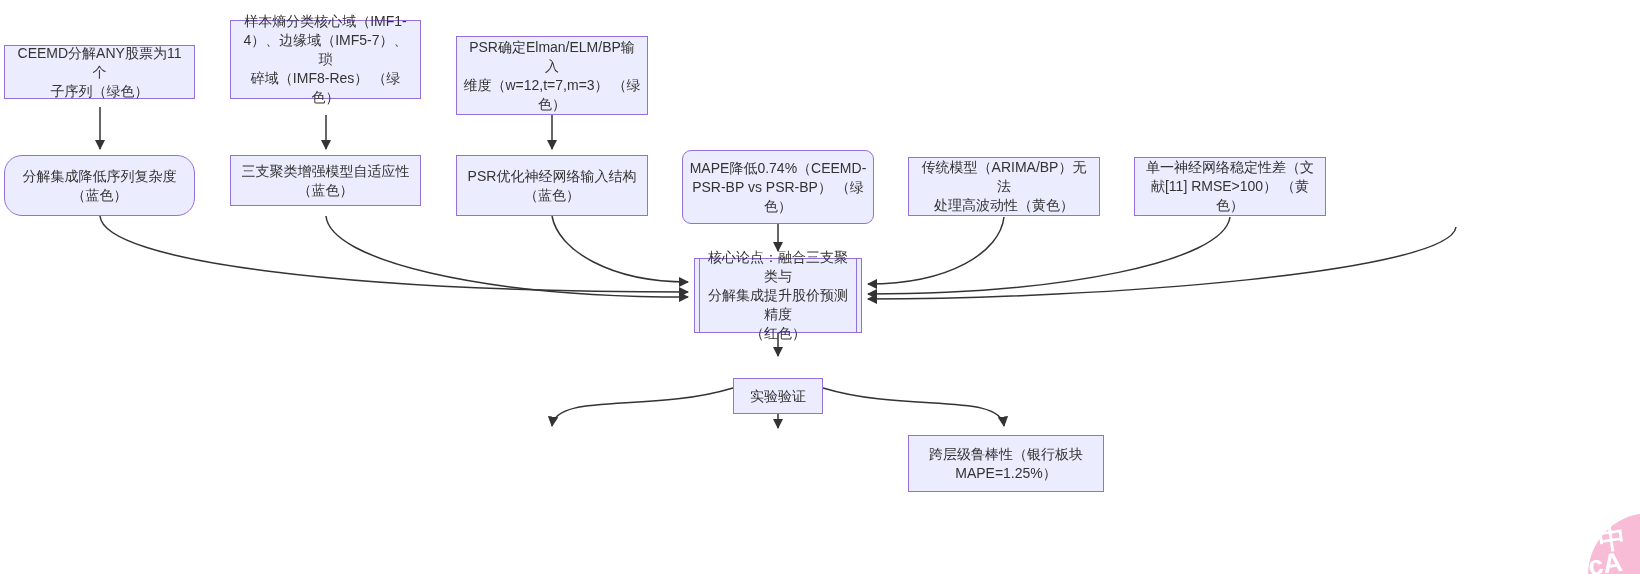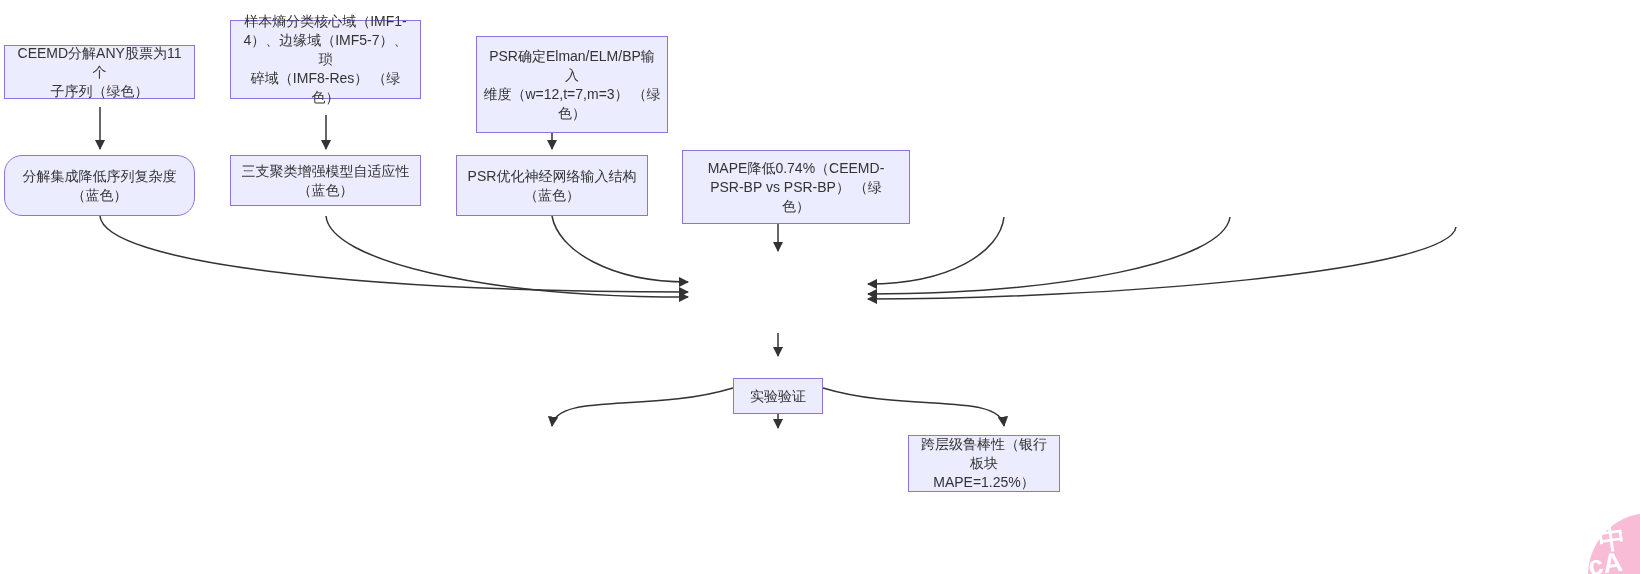--- a/index.html
+++ b/index.html
@@ -31,33 +31,33 @@
     content:"";
     position:absolute;
     top:0;bottom:0;width:1px;
     background:#9370DB;
   }
   .subroutine::before{left:4px;}
   .subroutine::after{right:4px;}
   
   #n-ceemd      {left:4px;   top:45px;  width:191px; height:54px;}
   #n-entropy    {left:230px; top:20px;  width:191px; height:79px;}
-  #n-psrdim     {left:476px; top:36px;  width:192px; height:97px;}
+  #n-psrdim     {left:456px; top:36px;  width:192px; height:79px;}
   #n-decomp     {left:4px;   top:155px; width:191px; height:61px;border-radius:18px;}
   #n-threeway   {left:230px; top:155px; width:191px; height:51px;}
   #n-psropt     {left:456px; top:155px; width:192px; height:61px;}
-  #n-mape       {left:682px; top:150px; width:228px; height:74px;}
+  #n-mape       {left:682px; top:150px; width:192px; height:74px;border-radius:9px;}
   #n-traditional{left:908px; top:157px; width:192px; height:59px;}
   #n-singlenn   {left:1134px;top:157px; width:192px; height:59px;}
   #n-twoway     {left:1360px;top:148px; width:192px; height:78px;}
   #n-core       {left:694px; top:258px; width:168px; height:75px;}
   #n-experiment {left:733px; top:362px; width:90px;  height:36px;margin-top:16px;}
   #n-index      {left:456px; top:435px; width:192px; height:57px;}
   #n-constituent{left:682px; top:435px; width:192px; height:57px;}
-  #n-robustness {left:908px; top:435px; width:152px; height:57px;}
+  #n-robustness {left:908px; top:435px; width:196px; height:57px;}
   
   #watermark{
     position:absolute;
     left:1588px;top:513px;
     width:124px;height:124px;
     border-radius:50%;
     background:#F8BCD7;
     color:#ffffff;
     font-weight:bold;
     font-size:27px;
@@ -107,20 +107,27 @@
 色）</div>
   <div class="node" id="n-decomp">分解集成降低序列复杂度
 （蓝色）</div>
   <div class="node" id="n-threeway">三支聚类增强模型自适应性
 （蓝色）</div>
   <div class="node" id="n-psropt">PSR优化神经网络输入结构
 （蓝色）</div>
   <div class="node" id="n-mape">MAPE降低0.74%（CEEMD-
 PSR-BP vs PSR-BP） （绿
 色）</div>
+  <div class="node" id="n-traditional">传统模型（ARIMA/BP）无法
+处理高波动性（黄色）</div>
+  <div class="node" id="n-singlenn">单一神经网络稳定性差（文
+献[11] RMSE&gt;100） （黄色）</div>
+  <div class="node subroutine" id="n-core">核心论点：融合三支聚类与
+分解集成提升股价预测精度
+（红色）</div>
   <div class="node" id="n-experiment">实验验证</div>
   <div class="node" id="n-robustness">跨层级鲁棒性（银行板块
 MAPE=1.25%）</div>
 
   <div id="watermark">
     <span class="wm-l1">中</span>
     <span class="wm-l2">cA</span>
   </div>
 
 </div>

